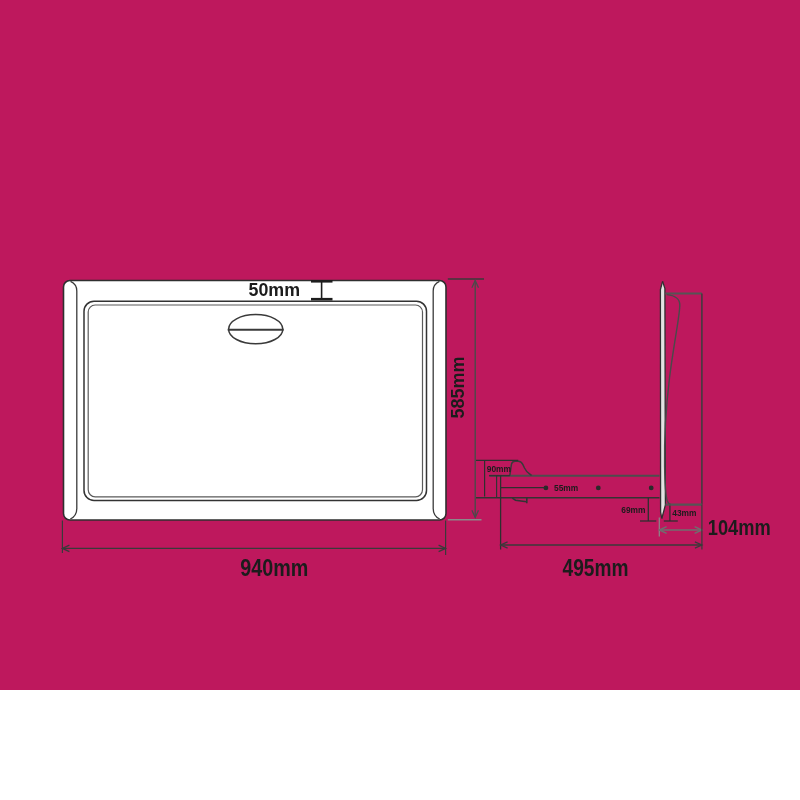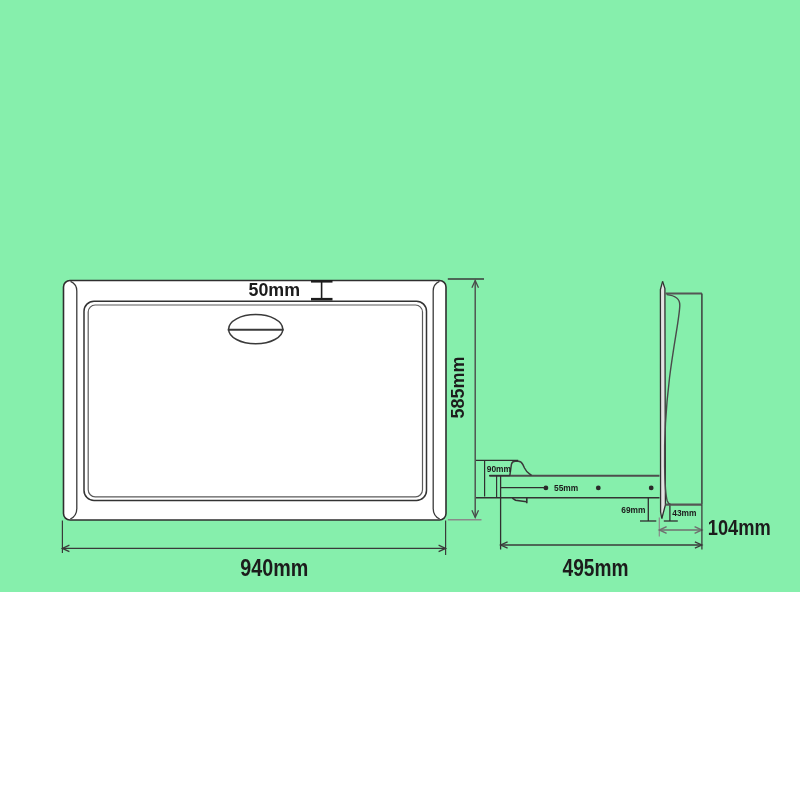--- a/index.html
+++ b/index.html
@@ -1,16 +1,16 @@
 <!DOCTYPE html>
 <html><head>
 <meta charset="utf-8">
 <style>
   html,body{margin:0;padding:0;background:#ffffff;}
-  .page{width:800px;height:592px;position:relative;background:#86efac;overflow:hidden;}
+  .page{width:800px;height:690px;position:relative;background:#be185d;overflow:hidden;}
   svg{position:absolute;left:0;top:0;}
   text{font-family:"Liberation Sans",sans-serif;fill:#1c1c1c;font-weight:bold;}
 </style>
 </head>
 <body>
 <div class="page">
 <svg width="800" height="800" viewBox="0 0 800 800">
 
   <g>
     <rect x="63.5" y="280.5" width="382.5" height="239.5" rx="6.5" fill="#ffffff" stroke="#2f2f2f" stroke-width="1.6"></rect>

